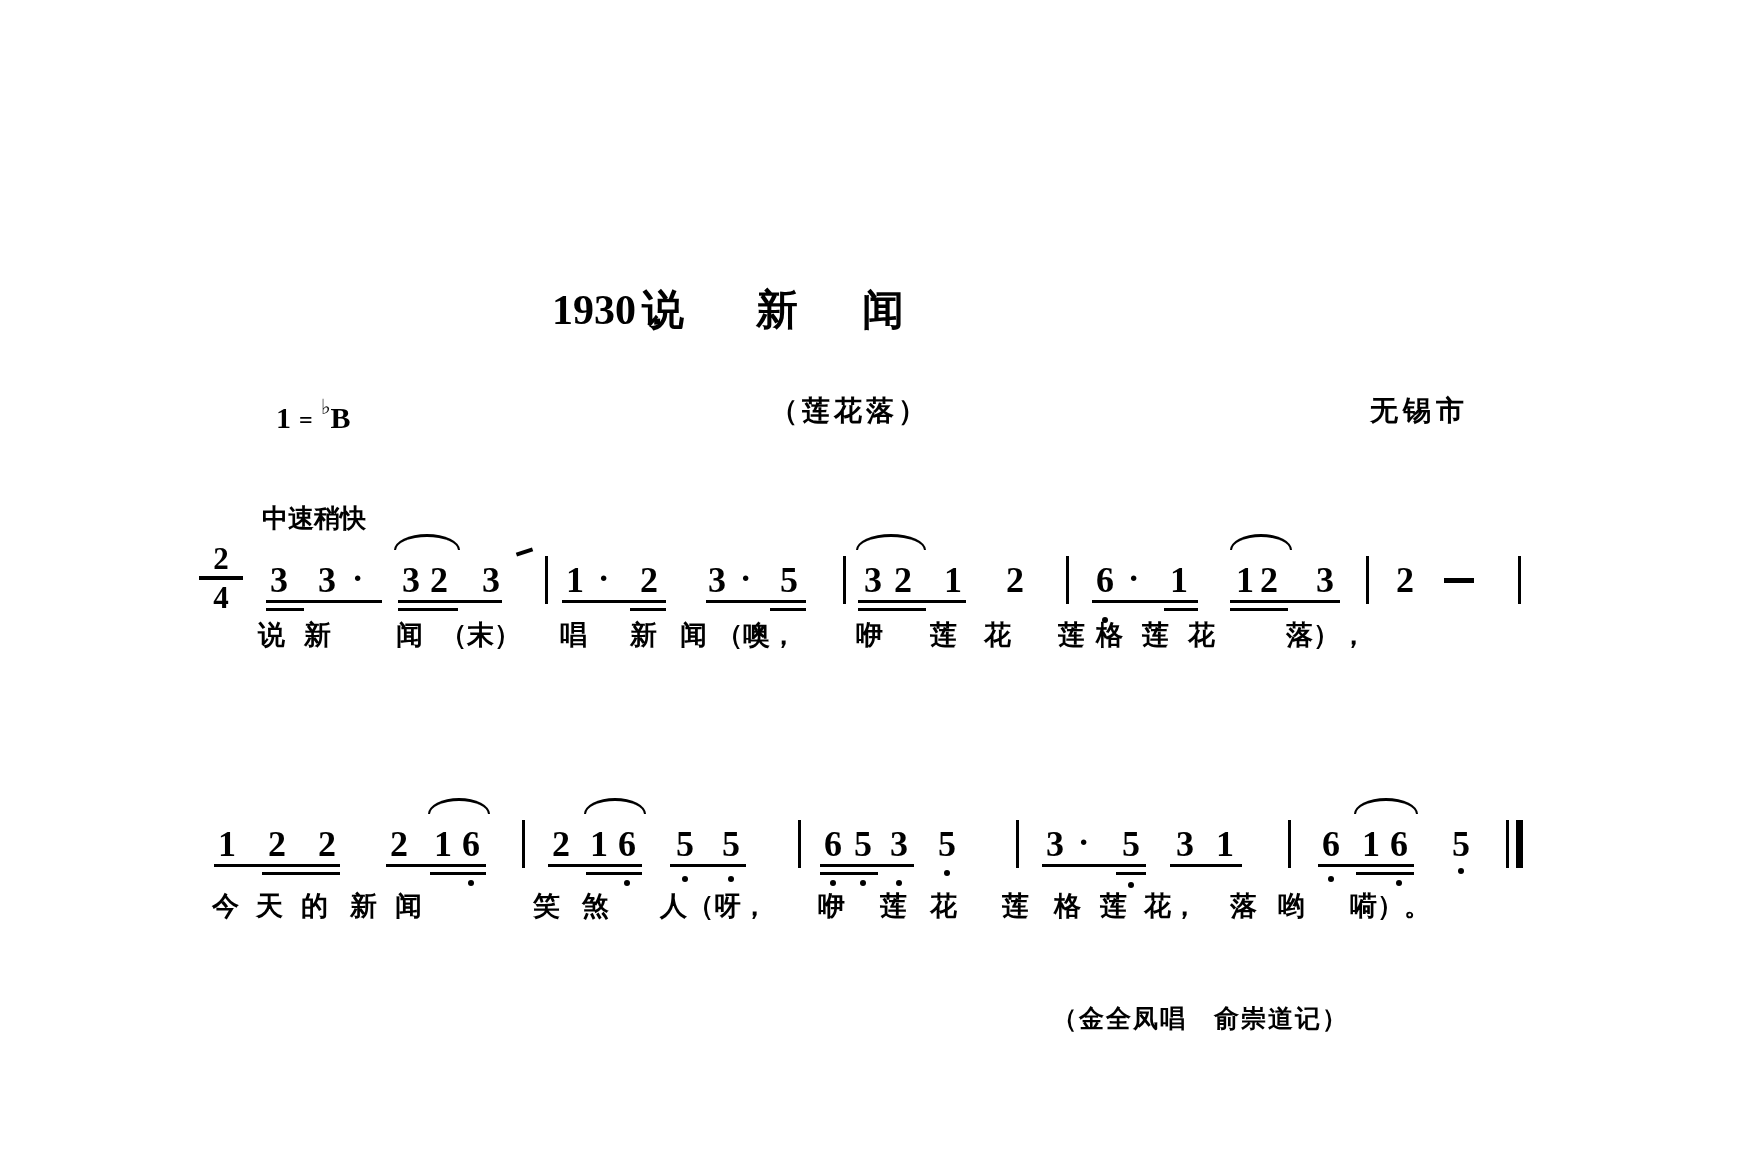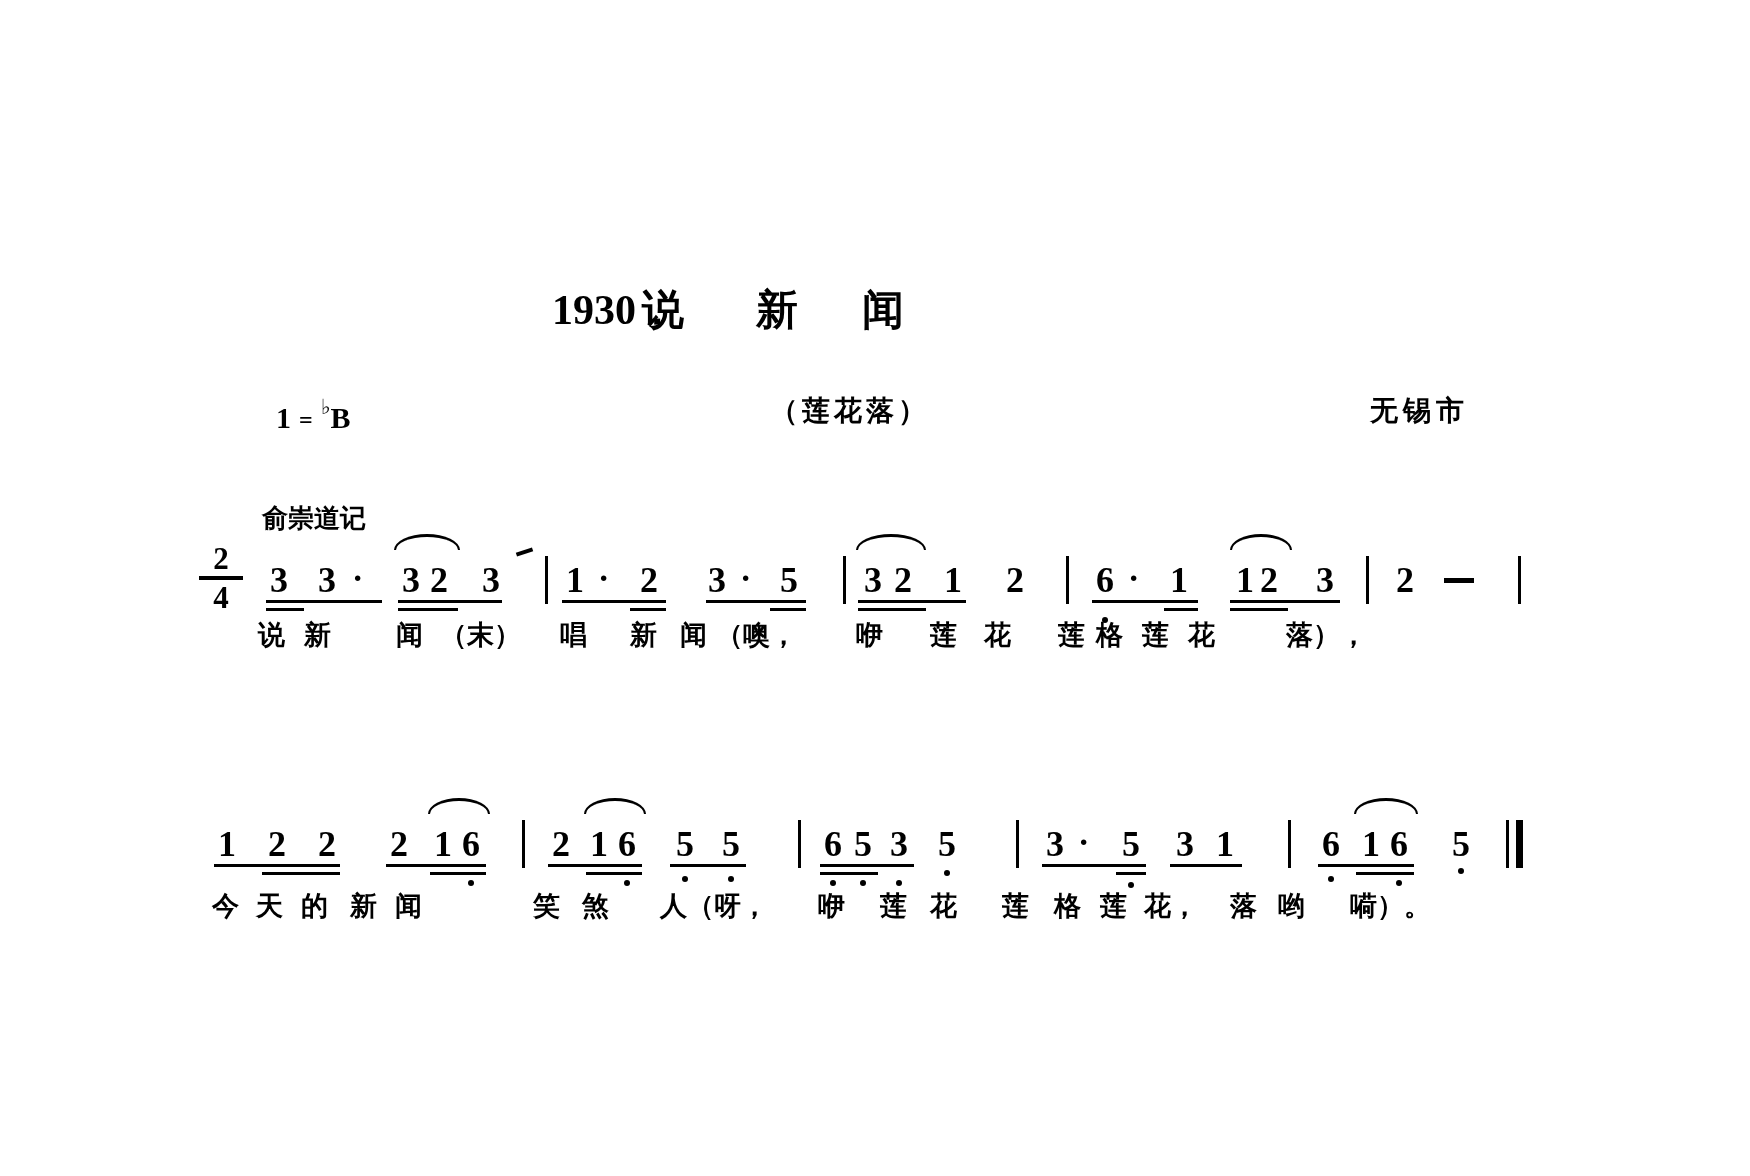--- a/index.html
+++ b/index.html
@@ -51,28 +51,29 @@
     <span class="title-part" style="left:756px">新</span>
     <span class="title-part" style="left:862px">闻</span>
   </div>
 
   <div class="keysig">
     <span>1</span><span class="eq">=</span><span class="flat">♭</span><span>B</span>
   </div>
   <div class="subtitle">（莲花落）</div>
   <div class="region">无锡市</div>
 
-  <div class="tempo">俞崇道记</div>
+  <div class="tempo">中速稍快</div>
 
   <div class="timesig">
     <span class="ts-n">2</span>
     <span class="ts-bar"></span>
     <span class="ts-n">4</span>
   </div>
 
+  <div class="attribution">（金全凤唱　俞崇道记）</div>
 
 <div class="abs" style="left: 0px; top: 0px;">
       <div class="note" style="left: 270px; top: 562px;">3</div>
       <div class="note" style="left: 318px; top: 562px;">3</div>
       <div class="note dotafter" style="left: 352px; top: 560px;">·</div>
       <div class="note" style="left: 402px; top: 562px;">3</div>
       <div class="note" style="left: 430px; top: 562px;">2</div>
       <div class="note" style="left: 482px; top: 562px;">3</div>
       <div class="note" style="left: 566px; top: 562px;">1</div>
       <div class="note dotafter" style="left: 598px; top: 560px;">·</div>

